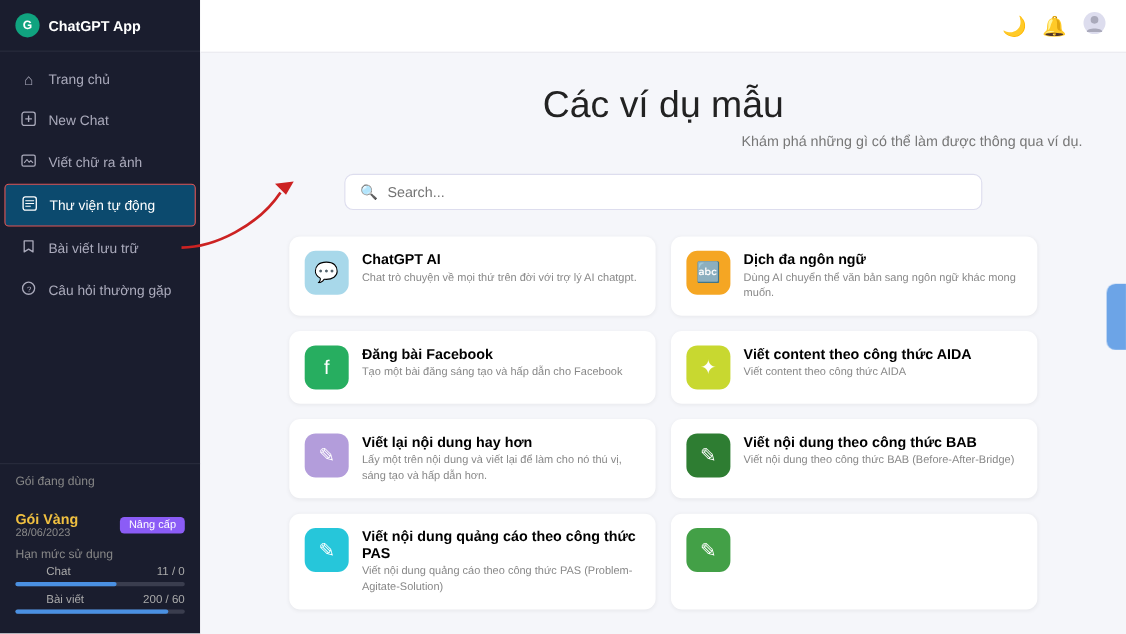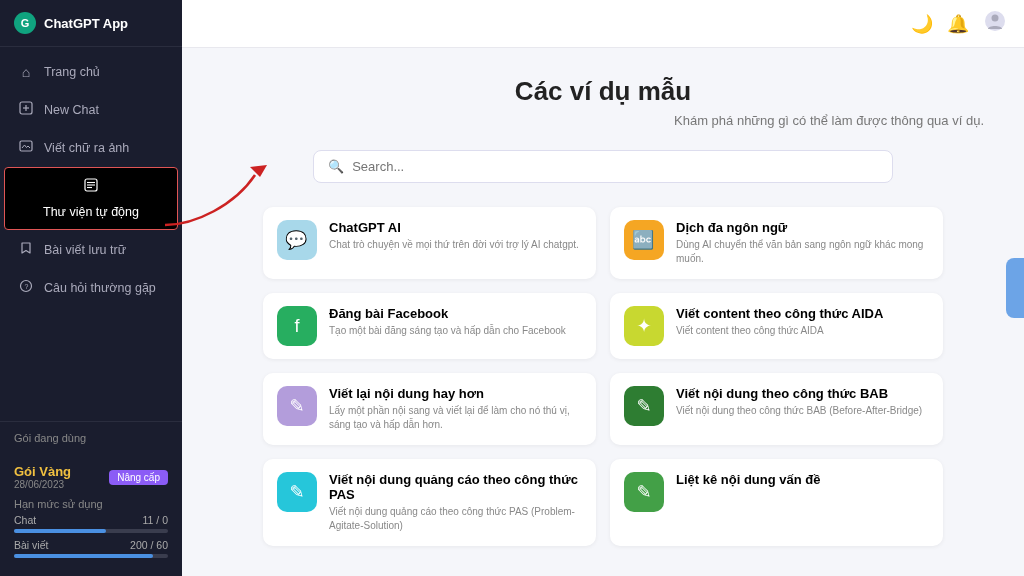--- a/index.html
+++ b/index.html
@@ -43,24 +43,23 @@
       gap: 10px;
       padding: 10px 14px;
       font-size: 12.5px;
       color: #aab;
       cursor: pointer;
       border-radius: 4px;
       margin: 1px 4px;
       position: relative;
     }
     .sidebar-item.active {
-      background: #000000;
+      background: #0c4a6e;
       color: #fff;
       border: 1.5px solid #e05555;
-      flex-direction: column;
     }
     .sidebar-item .item-icon {
       font-size: 14px;
       min-width: 16px;
       text-align: center;
     }
 
     
     .arrow-container {
       position: absolute;
@@ -91,21 +90,21 @@
       color: white;
       border: none;
       border-radius: 4px;
       padding: 2px 8px;
       font-size: 10px;
       cursor: pointer;
     }
     .usage-section { margin-top: 8px; }
     .usage-label { color: #888; font-size: 11px; margin-bottom: 4px; }
     .usage-row { display: flex; align-items: center; justify-content: space-between; margin-bottom: 3px; }
-    .usage-text { color: #aaa; font-size: 10.5px; }
+    .usage-text { color: #aaa; font-size: 10.5px; margin-left: 28px; }
     .usage-count { color: #aaa; font-size: 10.5px; }
     .progress-bar-bg {
       width: 100%;
       height: 4px;
       background: #3a3d4e;
       border-radius: 2px;
       margin-bottom: 6px;
     }
     .progress-bar-fill {
       height: 4px;
@@ -135,22 +134,22 @@
       font-size: 18px;
       color: #555;
       cursor: pointer;
     }
 
     .content-area {
       padding: 28px 40px 20px;
     }
     .page-title {
       text-align: center;
-      font-size: 26px;
-      font-weight: 700;
+      font-size: 34px;
+      font-weight: 400;
       color: #222;
       margin-bottom: 6px;
     }
     .page-subtitle {
       text-align: right;
       font-size: 13px;
       color: #777;
       margin-bottom: 22px;
     }
 
@@ -376,40 +375,39 @@
       <div class="card-icon" style="background:#c8d830">✦</div>
       <div class="card-text">
         <div class="card-title">Viết content theo công thức AIDA</div>
         <div class="card-desc">Viết content theo công thức AIDA</div>
       </div>
     </div>
         <div class="card">
       <div class="card-icon" style="background:#b39ddb">✎</div>
       <div class="card-text">
         <div class="card-title">Viết lại nội dung hay hơn</div>
-        <div class="card-desc">Lấy một phần nội sang và viết lại để làm cho nó thú vị, sáng tạo và hấp dẫn hơn.</div>
+        <div class="card-desc">Lấy một trên nội dung và viết lại để làm cho nó thú vị, sáng tạo và hấp dẫn hơn.</div>
       </div>
     </div>
         <div class="card">
       <div class="card-icon" style="background:#2e7d32">✎</div>
       <div class="card-text">
         <div class="card-title">Viết nội dung theo công thức BAB</div>
         <div class="card-desc">Viết nội dung theo công thức BAB (Before-After-Bridge)</div>
       </div>
     </div>
         <div class="card">
       <div class="card-icon" style="background:#26c6da">✎</div>
       <div class="card-text">
         <div class="card-title">Viết nội dung quảng cáo theo công thức PAS</div>
         <div class="card-desc">Viết nội dung quảng cáo theo công thức PAS (Problem-Agitate-Solution)</div>
       </div>
     </div>
         <div class="card">
       <div class="card-icon" style="background:#43a047">✎</div>
       <div class="card-text">
-        <div class="card-title">Liệt kê nội dung vấn đề</div>
       </div>
     </div>
       </div>
   </div>
 </div>
 
 <div class="right-edge"></div>
 
 </body></html>

